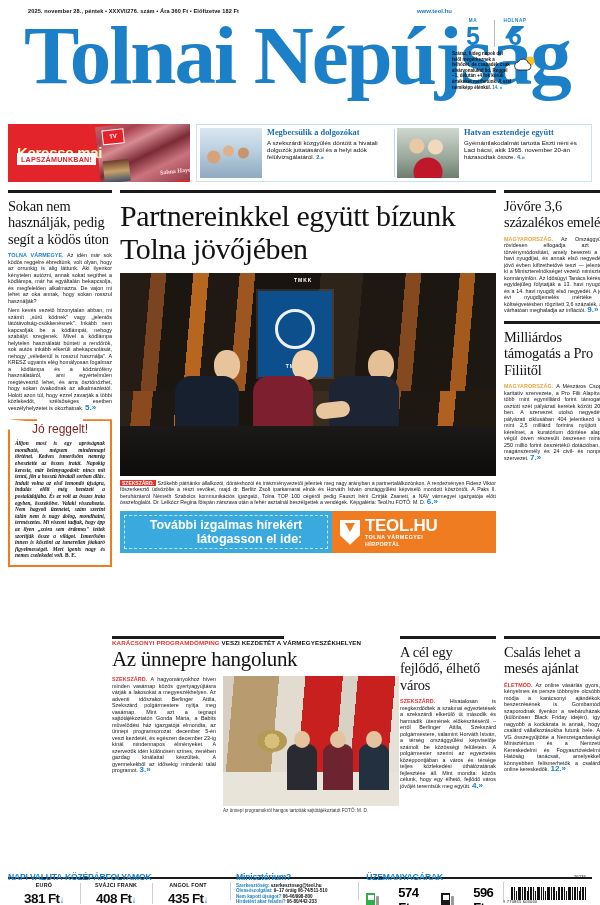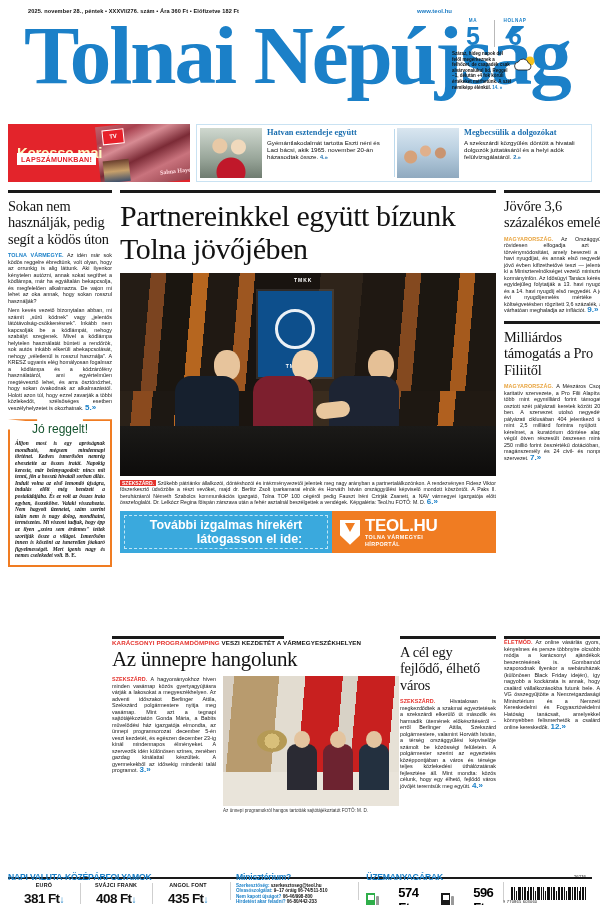--- a/index.html
+++ b/index.html
@@ -120,21 +120,21 @@
   .bodytext.sans{font-family:"Liberation Sans",sans-serif;}
   .pgref{color:#1b80c8;font-weight:700;font-size:8px;}
 
   
   .jrbox{position:relative;margin-top:8px;padding:0;}
   .jr-frame{
     position:absolute;inset:0;border:2.5px solid #f07c22;
     clip-path:polygon(0 0,28% 0,28% 7%,0 7%,0 100%,100% 100%,100% 0,72% 0,72% 7%,100% 7%);
   }
   .jr-title{
-    font-family:"Liberation Sans",sans-serif;font-size:12px;font-weight:400;color:#14532d;
+    font-family:"Liberation Sans",sans-serif;font-size:12px;font-weight:400;color:#7f1d1d;
     text-align:center;padding:3px 0 2px;position:relative;
   }
   .jr-body{
     font-family:"Liberation Serif",serif;font-style:italic;font-weight:700;
     font-size:5.4px;line-height:6.6px;text-align:justify;color:#111;
     padding:2px 7px 8px;position:relative;
   }
   .jr-body .sig{font-style:normal;}
 
   
@@ -324,36 +324,36 @@
         <div class="tvlogo">TV</div>
         <div class="strip"></div>
         <div class="celeb">Salma Hayek</div>
       </div>
       <div class="kv">Keresse mai</div>
       <div class="lapsz">LAPSZÁMUNKBAN!</div>
     </div>
 
     <div class="promo-news">
       <div class="pn-item">
+        <div class="pn-photo office"></div>
+        <div class="pn-txt">
+          <div class="pn-head">Megbecsülik a dolgozókat</div>
+          <div class="pn-body">
+            <span>A szekszárdi közgyűlés döntött a hivatali dolgozók juttatásáról és a helyi adók felülvizsgálatáról.</span>
+            <span class="pg">2.»</span>
+          </div>
+        </div>
+      </div>
+      <div class="pn-item">
         <div class="pn-photo couple"></div>
         <div class="pn-txt">
           <div class="pn-head">Hatvan esztendeje együtt</div>
           <div class="pn-body">
             <span>Gyémántlakodalmát tartotta Eszti néni és Laci bácsi, akik 1965. november 20-án házasodtak össze.</span>
             <span class="pg">4.»</span>
-          </div>
-        </div>
-      </div>
-      <div class="pn-item">
-        <div class="pn-photo office"></div>
-        <div class="pn-txt">
-          <div class="pn-head">Megbecsülik a dolgozókat</div>
-          <div class="pn-body">
-            <span>A szekszárdi közgyűlés döntött a hivatali dolgozók juttatásáról és a helyi adók felülvizsgálatáról.</span>
-            <span class="pg">2.»</span>
           </div>
         </div>
       </div>
     </div>
   </div>
 
   <div class="cols">
 
     <div class="col-left">
       <div class="rule-blk"></div>
@@ -482,20 +482,21 @@
         <div class="rule-blk"></div>
         <div class="hl" style="margin-top:5px;">A cél egy fejlődő, élhető város</div>
         <div class="bodytext sans">
           <span class="tag-sz">SZEKSZÁRD.</span>
           <span>Hivatalosan is megkezdődtek a szakmai egyeztetések a szekszárdi elkerülő út második és harmadik ütemének előkészítéséről – erről Berlinger Attila, Szekszárd polgármestere, valamint Horváth István, a térség országgyűlési képviselője számolt be közösségi felületein. A polgármester szerint az egyeztetés középpontjában a város és térsége teljes közlekedési úthálózatának fejlesztése áll. Mint mondta: közös célunk, hogy egy élhető, fejlődő város jövőjét teremtsük meg együtt.</span>
           <span class="pgref">4.»</span>
         </div>
       </div>
       <div class="low-col">
         <div class="rule-blk"></div>
+        <div class="hl" style="margin-top:5px;">Csalás lehet a mesés ajánlat</div>
         <div class="bodytext sans">
           <span class="tag-sz">ÉLETMÓD.</span>
           <span>Az online vásárlás gyors, kényelmes és persze többnyire olcsóbb módja a karácsonyi ajándékok beszerzésének is. Gombamód szaporodnak ilyenkor a webáruházak (különösen Black Friday idején), így nagyobb a kockázata is annak, hogy csalárd vállalkozásokba futunk bele. A VG összegyűjtötte a Nemzetgazdasági Minisztérium és a Nemzeti Kereskedelmi és Fogyasztóvédelmi Hatóság tanácsait, amelyekkel könnyebben felismerhetők a csalárd online kereskedők.</span>
           <span class="pgref">12.»</span>
         </div>
       </div>
     </div>
   </div>
 
   <div style="position:absolute;left:8px;top:877px;width:584px;height:2px;background:#1a1a1a;"></div>

